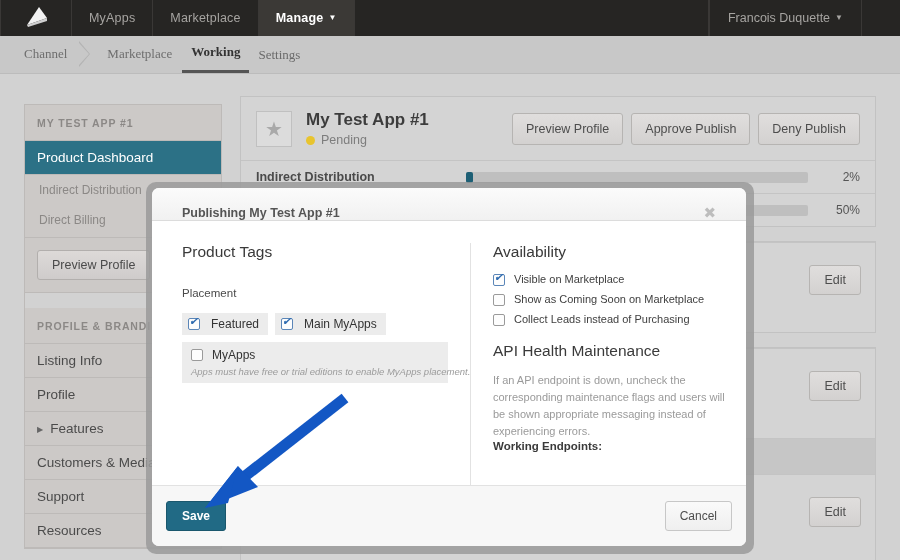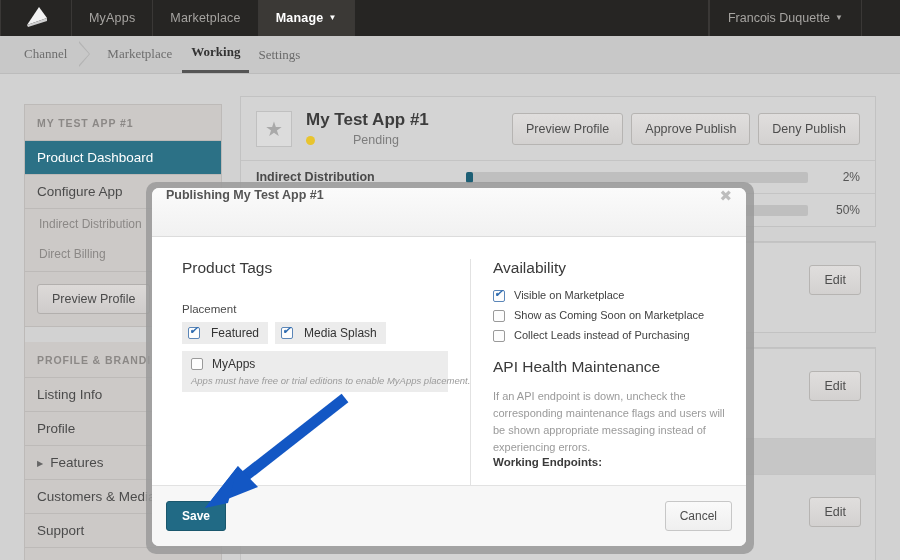--- a/index.html
+++ b/index.html
@@ -109,21 +109,21 @@
   .card {
     background: #d4d4d4; border: 1px solid #c2c2c2; margin-bottom: 14px;
   }
   .card-head { display: flex; align-items: center; padding: 13px 15px; }
   .star-box {
     width: 36px; height: 36px; border: 1px solid #c0c0c0; background: #dcdcdc;
     display:flex; align-items:center; justify-content:center; margin-right: 14px;
   }
   .star-box span { color: #a9a9a9; font-size: 20px; line-height: 1; }
   .app-title { font-size: 17px; font-weight: bold; color: #3c3c3c; }
-  .app-status { font-size: 12.5px; color: #7d7d7d; margin-top: 3px; display:flex; align-items:center;gap:32px;}
+  .app-status { font-size: 12.5px; color: #7d7d7d; margin-top: 3px; display:flex; align-items:center;}
   .dot { width: 9px; height: 9px; border-radius: 50%; background: #e8c42e; margin-right: 6px; display:inline-block;}
   .head-actions { margin-left: auto; display: flex; gap: 8px; }
   .btn-ghost {
     font-size: 12.5px; color: #4d4d4d; padding: 8px 13px;
     background: linear-gradient(#e0dedd,#d3d1d0);
     border: 1px solid #b6b4b2; border-radius: 3px; white-space: nowrap;
   }
   .meter-row {
     display: flex; align-items: center; padding: 9px 15px;
     border-top: 1px solid #c4c4c4; font-size: 12.5px; color: #4a4a4a;
@@ -145,32 +145,32 @@
   .modal-shadow {
     position: absolute; left: 146px; top: 182px; width: 608px; height: 372px;
     background: #9a9a9a; border-radius: 10px; opacity: .85;
   }
   .modal {
     position: absolute; left: 152px; top: 188px; width: 594px; height: 358px;
     background: #fff; border-radius: 7px; overflow: hidden;
     display: flex; flex-direction: column;
   }
   .modal-head {
-    height: 49px; background: linear-gradient(#fbfbfb,#f1f1f1);
+    height: 33px; background: linear-gradient(#fbfbfb,#f1f1f1);
     border-bottom: 1px solid #dcdcdc;
-    display: flex; align-items: flex-start; padding: 0 14px;
+    display: flex; align-items: flex-end; padding: 0 30px;
   }
   .modal-title { font-size: 12.5px; font-weight: bold; color: #555; }
   .modal-x { margin-left: auto; color: #bdbdbd; font-size: 15px; line-height: 1; }
   .modal-body { flex: 1; display: flex; overflow: hidden; padding-top: 22px; }
   .col-left { width: 318px; padding: 0 22px 0 30px; }
   .col-right { flex: 1; border-left: 1px solid #e2e2e2; padding: 0 18px 0 22px; }
   .sec-title { font-size: 15.5px; color: #3a3a3a; margin-bottom: 26px; }
   .sec-title.tight { margin-bottom: 12px; }
-  .field-label { font-size: 11.5px; color: #4a4a4a; margin-bottom: 7px; }
+  .field-label { font-size: 11.5px; color: #4a4a4a; margin-bottom: 14px; }
   .chip-row { display: flex; gap: 7px; margin-bottom: 7px; }
   .chip {
     background: #ececec; padding: 4px 9px 4px 6px; font-size: 12px; color: #333;
     display: flex; align-items: center; gap: 11px; white-space: nowrap;
   }
   .chip.block { display: block; padding: 6px 9px; }
   .chip.block .crow { display:flex; align-items:center; gap:9px; }
   .chip-hint { font-size: 9.5px; font-style: italic; color: #9b9b9b; margin-top: 4px; }
   .cbx {
     width: 12px; height: 12px; border: 1px solid #9a9a9a; border-radius: 2px;
@@ -239,21 +239,20 @@
     <div class="crumb">Marketplace</div>
     <div class="crumb tab active">Working</div>
     <div class="crumb tab">Settings</div>
   </div>
 
   <div class="page">
 
     <div class="sidebar">
       <div class="side-head">MY TEST APP #1</div>
       <div class="side-row sel">Product Dashboard</div>
-      <div class="side-row">Configure App</div>
       <div class="side-row sub">Indirect Distribution</div>
       <div class="side-row sub last">Direct Billing</div>
       <div class="side-btnwrap">
         <div class="side-btn">Preview Profile</div>
       </div>
       <div class="side-gap"></div>
       <div class="side-head">PROFILE &amp; BRANDING</div>
       <div class="side-row">Listing Info</div>
       <div class="side-row">Profile</div>
       <div class="side-row tree">Features</div>
@@ -329,21 +328,21 @@
       <div class="col-left">
         <div class="sec-title">Product Tags</div>
         <div class="field-label">Placement</div>
         <div class="chip-row">
           <div class="chip">
             <i class="cbx on"></i>
             <span>Featured</span>
           </div>
           <div class="chip">
             <i class="cbx on"></i>
-            <span>Media Splash</span>
+            <span>Main MyApps</span>
           </div>
         </div>
         <div class="chip block">
           <div class="crow">
             <i class="cbx"></i>
             <span>MyApps</span>
           </div>
           <div class="chip-hint">Apps must have free or trial editions to enable MyApps placement.</div>
         </div>
       </div>

